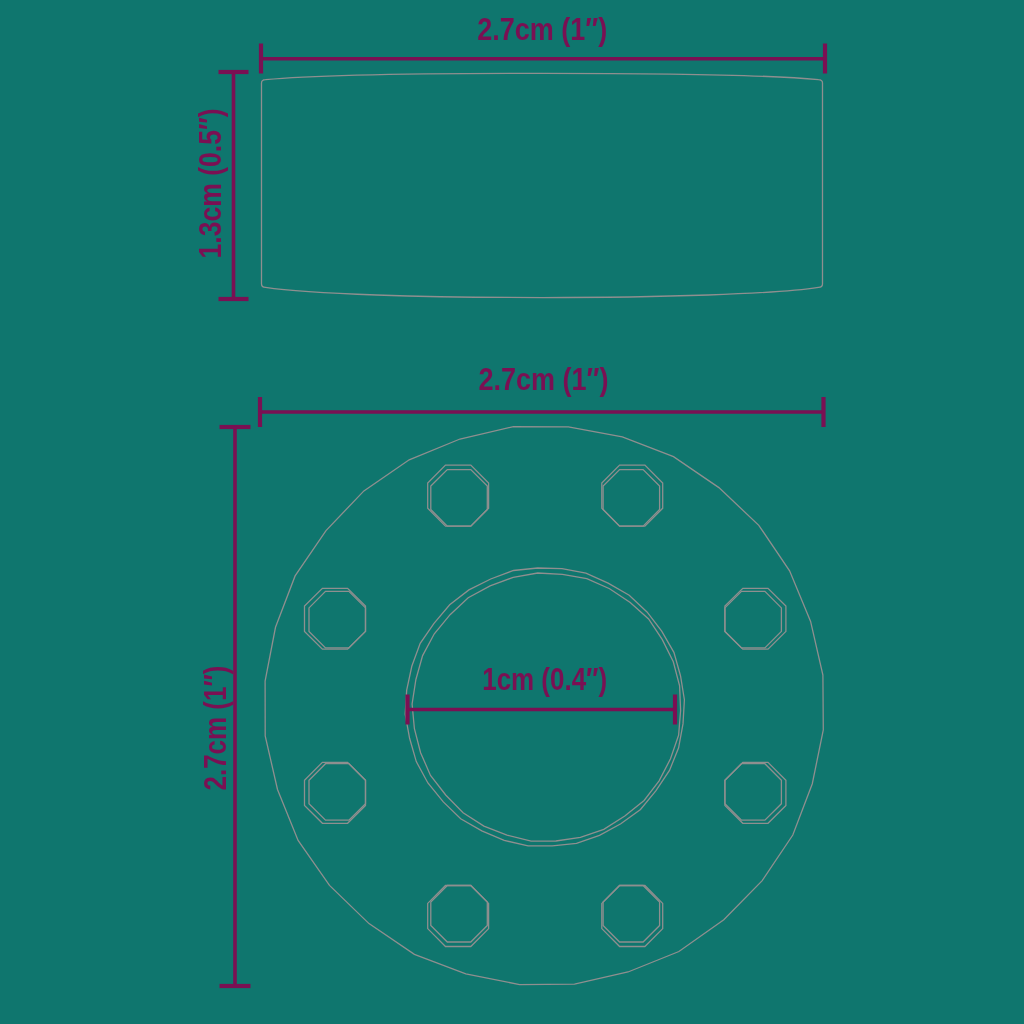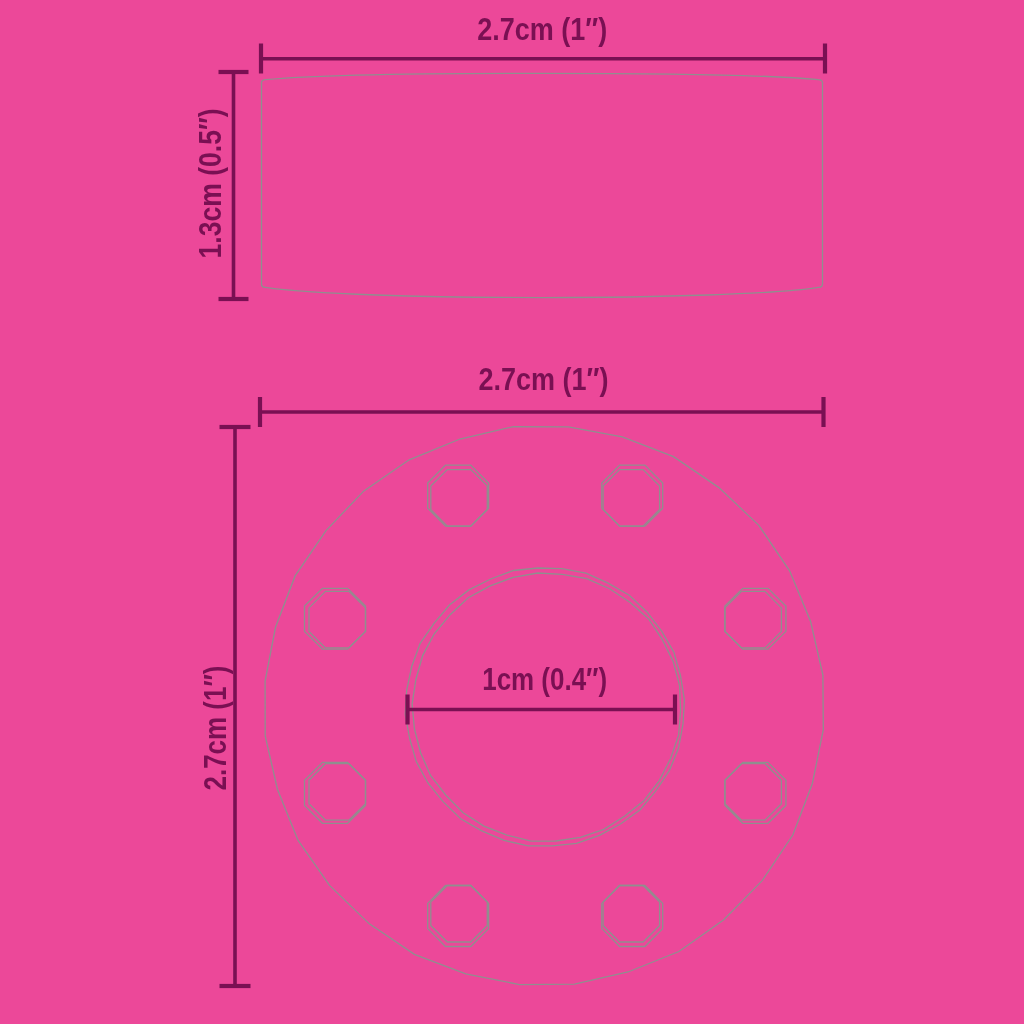--- a/index.html
+++ b/index.html
@@ -1,16 +1,16 @@
 <!DOCTYPE html>
 <html><head>
 <meta charset="utf-8">
 <style>
   html,body { margin:0; padding:0; background:#ffffff; }
-  #canvas { position:relative; width:1024px; height:1024px; background:#ec4899; overflow:hidden; }
+  #canvas { position:relative; width:1024px; height:1024px; background:#0f766e; overflow:hidden; }
   svg { display:block; }
   text { font-family:"Liberation Sans", sans-serif; font-weight:bold; fill:#7a1053; }
 </style>
 </head>
 <body>
 
 <div id="canvas">
 <svg width="1024" height="1024" viewBox="0 0 1024 1024">
 
   <path d="M 261.5,83 C 261.5,80.8 262.3,79.9 265.5,79.7 C 352,71.2 733,71.2 818.5,79.7 C 821.7,79.9 822.5,80.8 822.5,83 L 822.5,284 C 822.5,286.2 821.7,287.2 818.5,287.4 C 733,300.9 352,300.9 265.5,287.4 C 262.3,287.2 261.5,286.2 261.5,284 Z" fill="none" stroke="#8f8f8f" stroke-width="1.3"></path>

